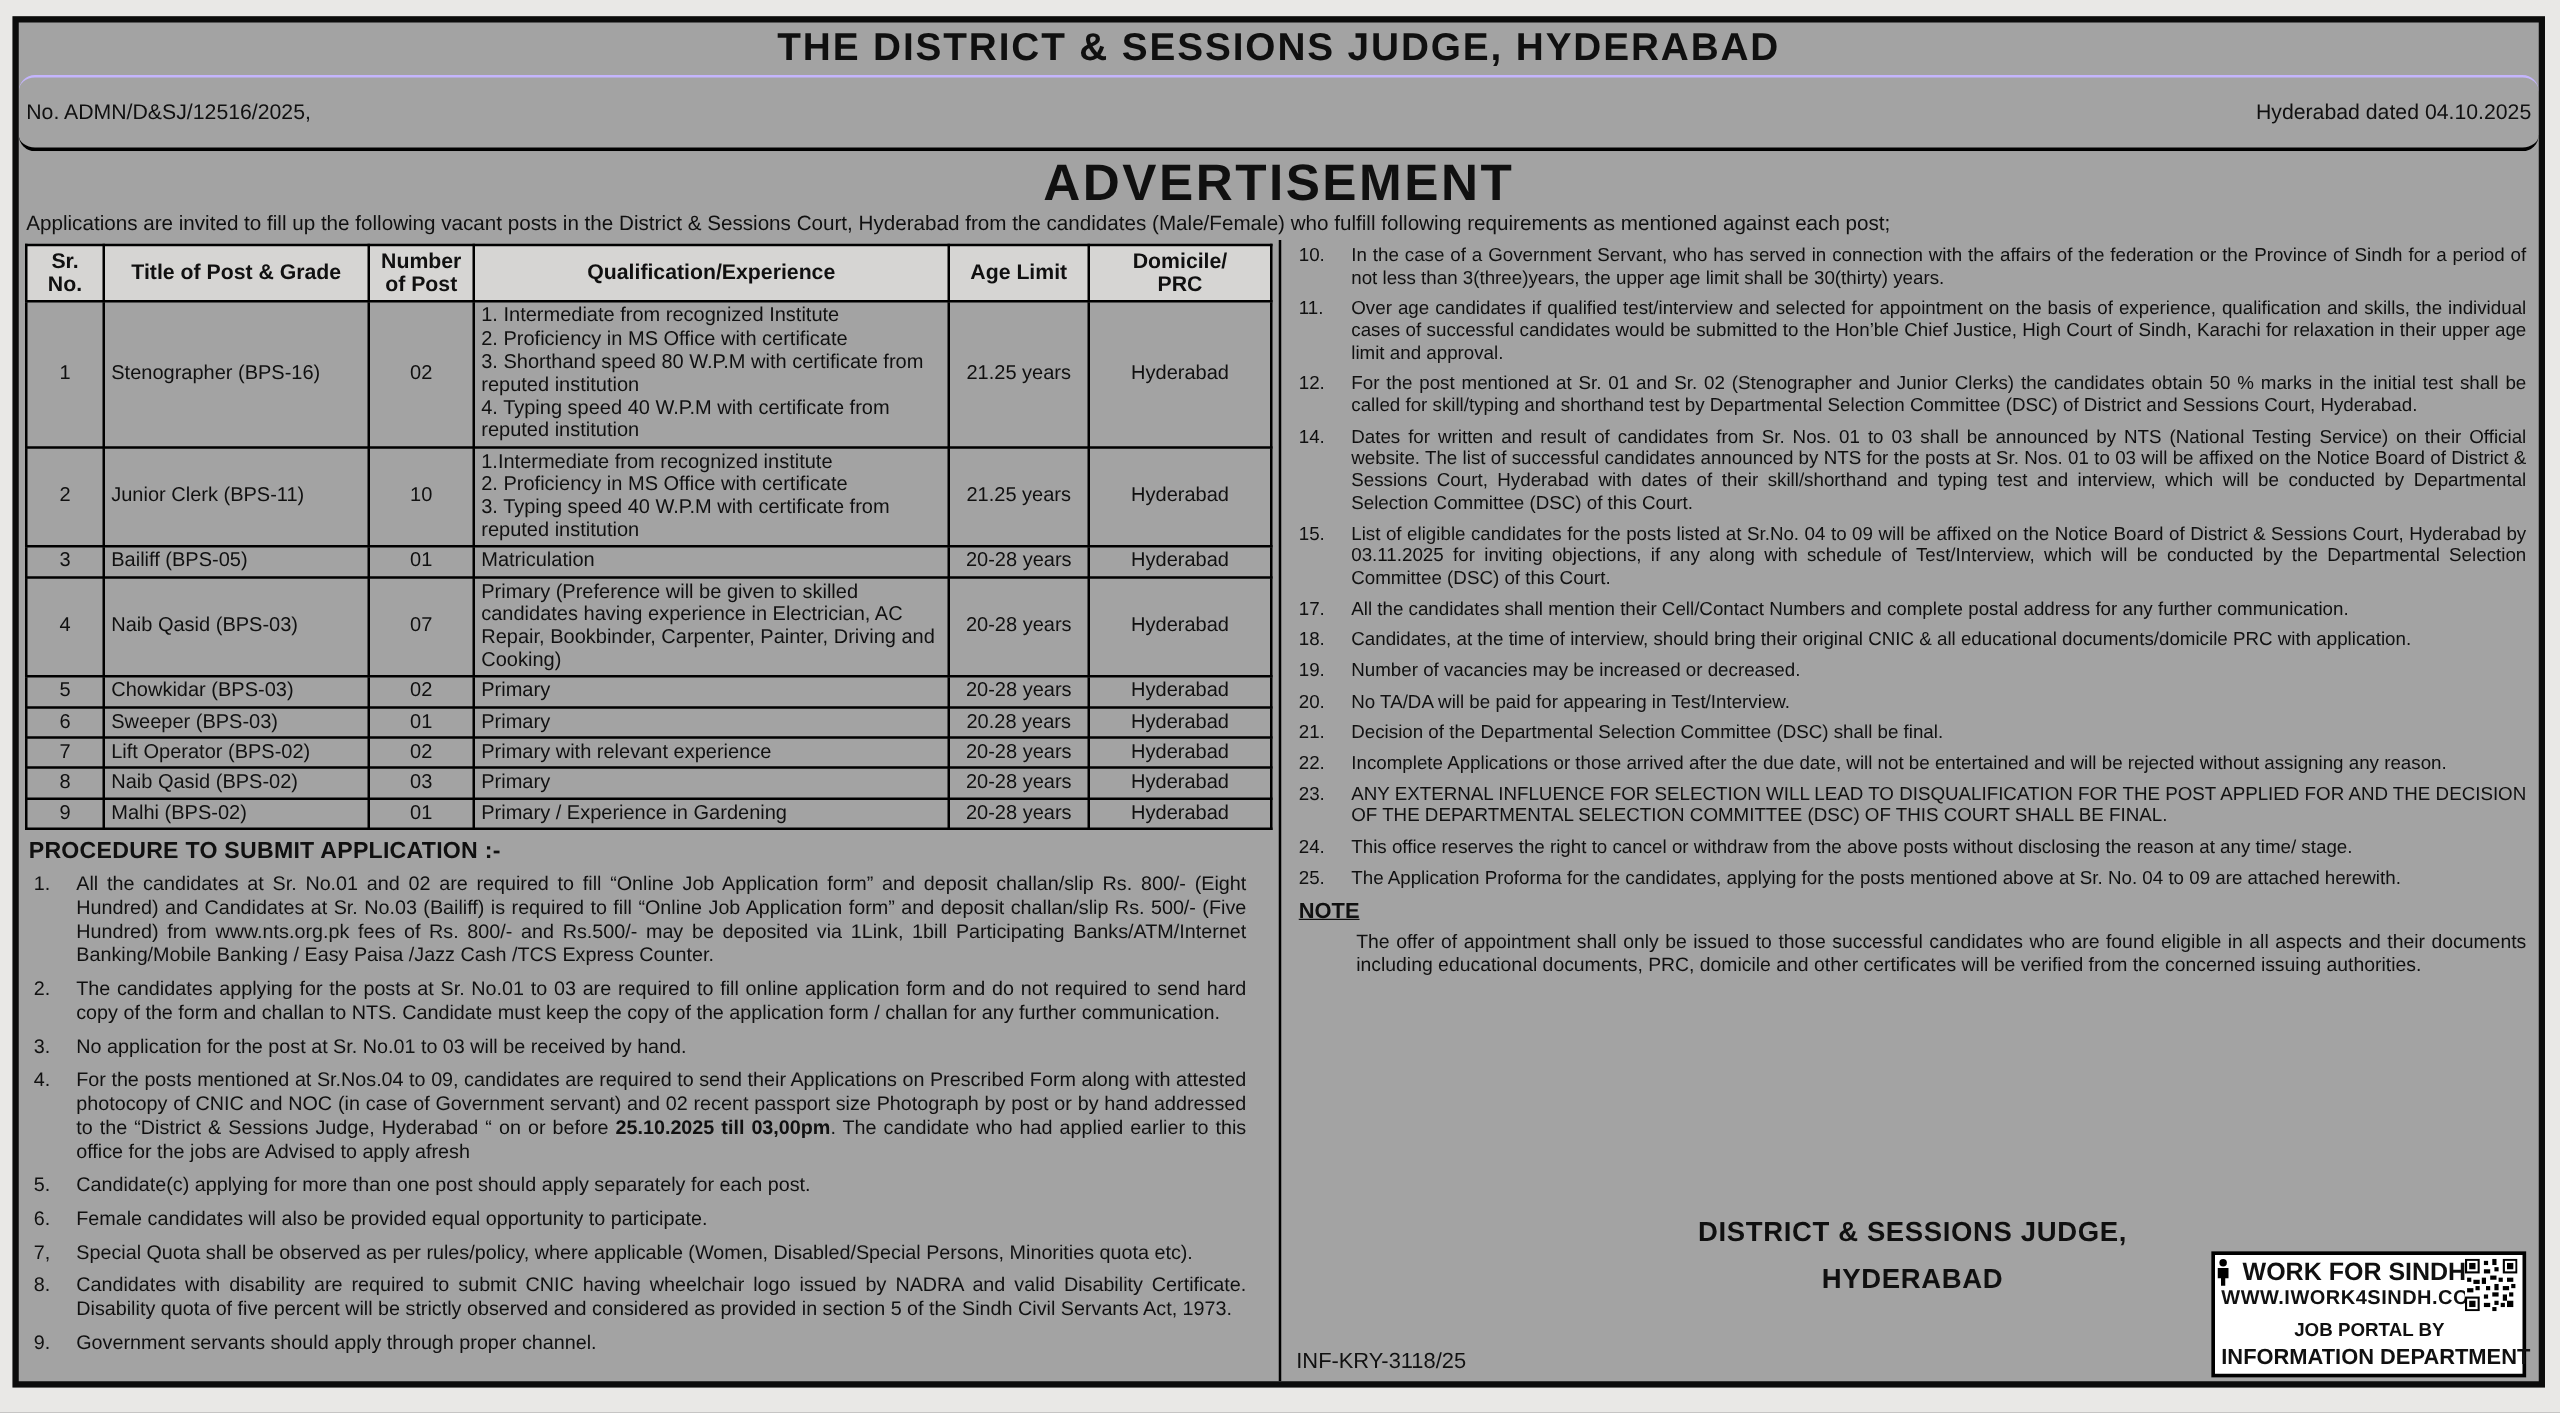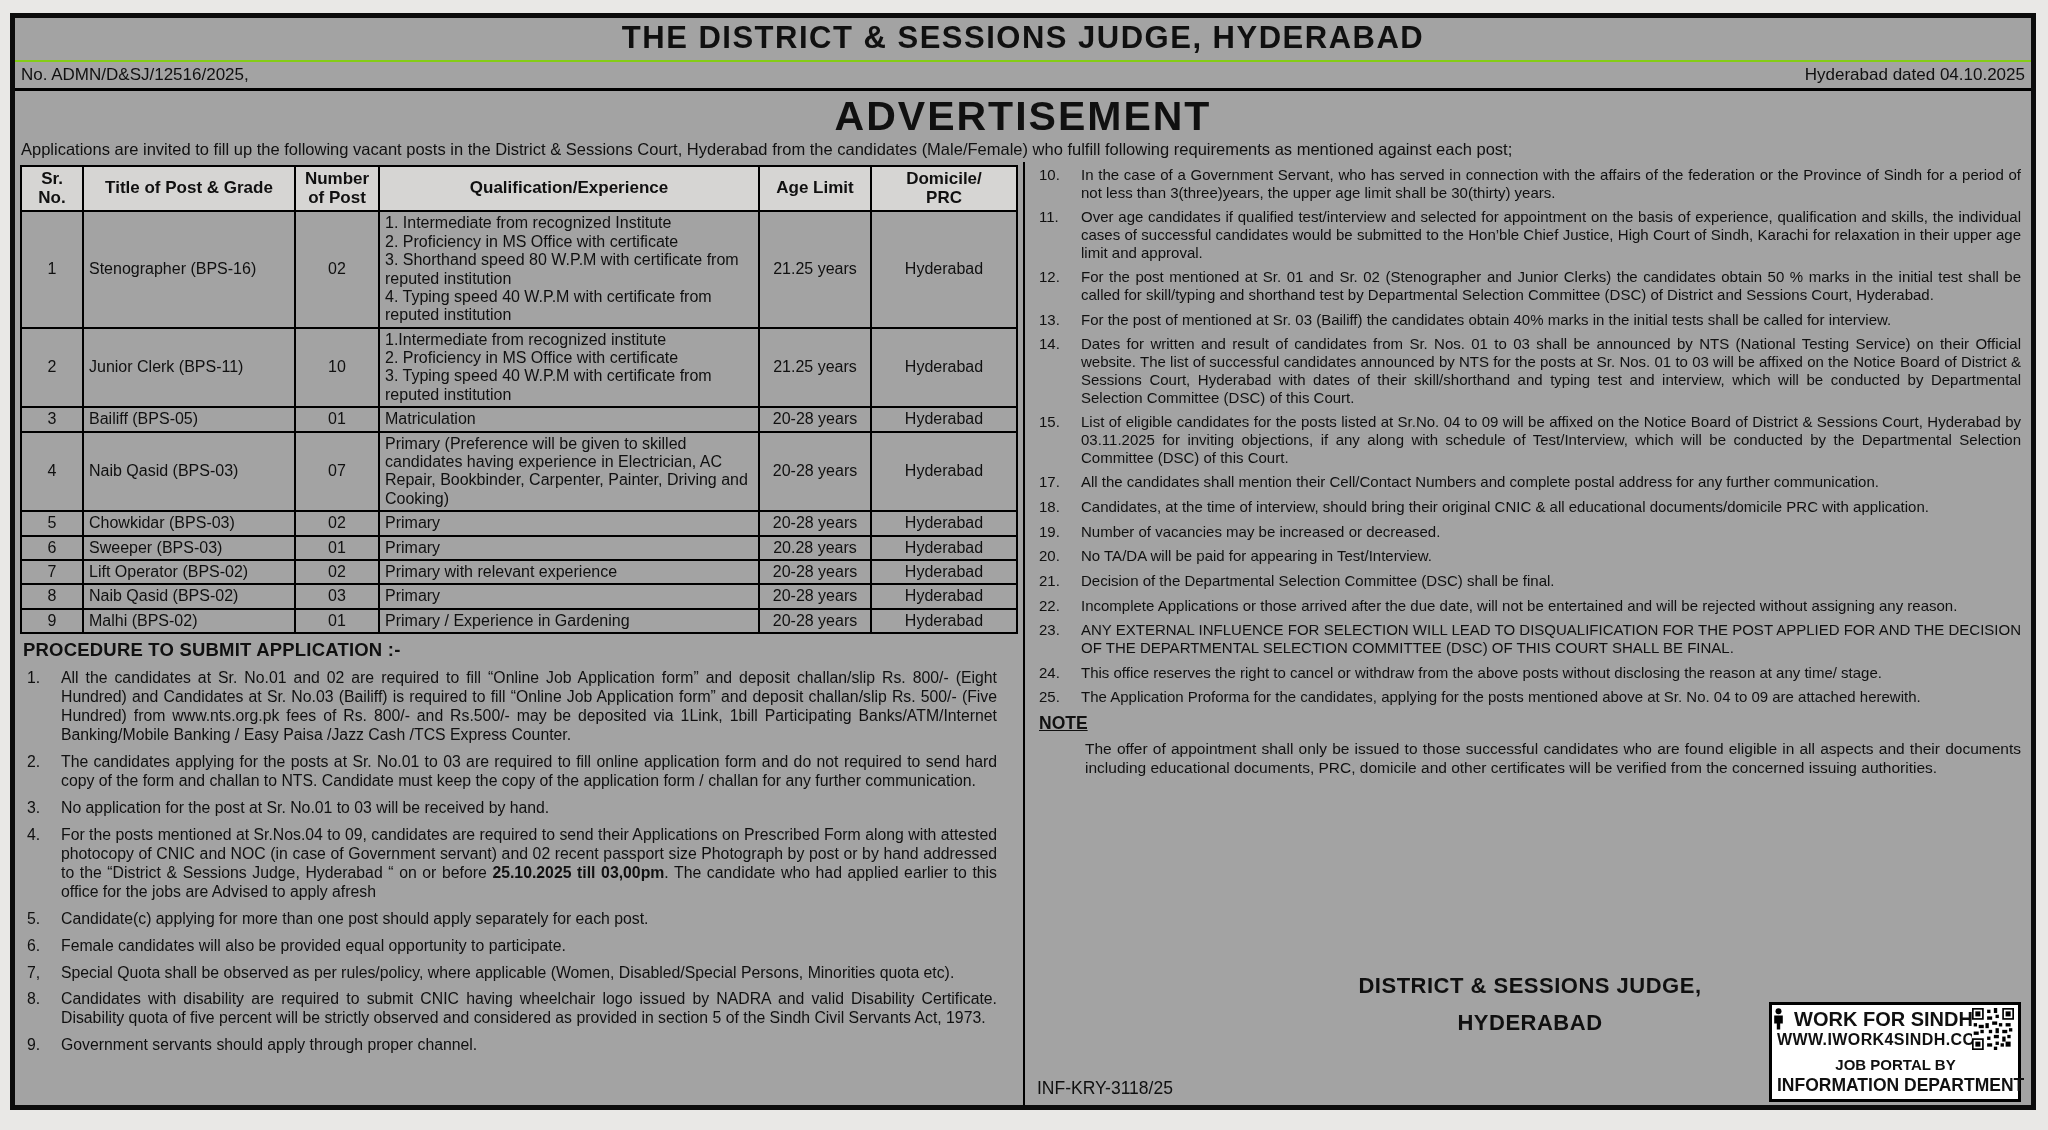--- a/index.html
+++ b/index.html
@@ -12,22 +12,22 @@
     position:absolute;left:10px;top:13px;width:2026px;height:1097px;
     background:#a3a3a3;border:5px solid #0c0c0c;box-sizing:border-box;
     display:flex;flex-direction:column;overflow:hidden;
   }
   .masthead{
     text-align:center;font-size:31px;font-weight:800;letter-spacing:1.5px;
     padding:4px 0 5px;line-height:1.05;
   }
   .refrow{
     display:flex;justify-content:space-between;align-items:center;
-    border-top:2px solid #84cc16;border-bottom:3px solid #000;
-    font-size:17px;padding:3px 6px;line-height:1.2;
+    border-top:2px solid #c4b5fd;border-bottom:3px solid #000;
+    font-size:17px;padding:18px 6px;line-height:1.2;border-radius:13px;
   }
   .adtitle{
     text-align:center;font-size:41px;font-weight:800;letter-spacing:2px;
     padding:4px 0 1px;line-height:1.05;
   }
   .intro{font-size:16.5px;padding:1px 6px 3px;line-height:1.15;}
   .columns{flex:1;display:flex;min-height:0;}
   .col-left{
     width:1010px;flex:none;border-right:2px solid #000;
     box-sizing:border-box;padding:2px 20px 0 4px;overflow:hidden;
@@ -257,24 +257,20 @@
             <span class="no">10.</span>
             <span class="txt">In the case of a Government Servant, who has served in connection with the affairs of the federation or the Province of Sindh for a period of not less than 3(three)years, the upper age limit shall be 30(thirty) years.</span>
           </li>
           <li>
             <span class="no">11.</span>
             <span class="txt">Over age candidates if qualified test/interview and selected for appointment on the basis of experience, qualification and skills, the individual cases of successful candidates would be submitted to the Hon’ble Chief Justice, High Court of Sindh, Karachi for relaxation in their upper age limit and approval.</span>
           </li>
           <li>
             <span class="no">12.</span>
             <span class="txt">For the post mentioned at Sr. 01 and Sr. 02 (Stenographer and Junior Clerks) the candidates obtain 50 % marks in the initial test shall be called for skill/typing and shorthand test by Departmental Selection Committee (DSC) of District and Sessions Court, Hyderabad.</span>
-          </li>
-          <li>
-            <span class="no">13.</span>
-            <span class="txt">For the post of mentioned at Sr. 03 (Bailiff) the candidates obtain 40% marks in the initial tests shall be called for interview.</span>
           </li>
           <li>
             <span class="no">14.</span>
             <span class="txt">Dates for written and result of candidates from Sr. Nos. 01 to 03 shall be announced by NTS (National Testing Service) on their Official website. The list of successful candidates announced by NTS for the posts at Sr. Nos. 01 to 03 will be affixed on the Notice Board of District &amp; Sessions Court, Hyderabad with dates of their skill/shorthand and typing test and interview, which will be conducted by Departmental Selection Committee (DSC) of this Court.</span>
           </li>
           <li>
             <span class="no">15.</span>
             <span class="txt">List of eligible candidates for the posts listed at Sr.No. 04 to 09 will be affixed on the Notice Board of District &amp; Sessions Court, Hyderabad by 03.11.2025 for inviting objections, if any along with schedule of Test/Interview, which will be conducted by the Departmental Selection Committee (DSC) of this Court.</span>
           </li>
           <li>

